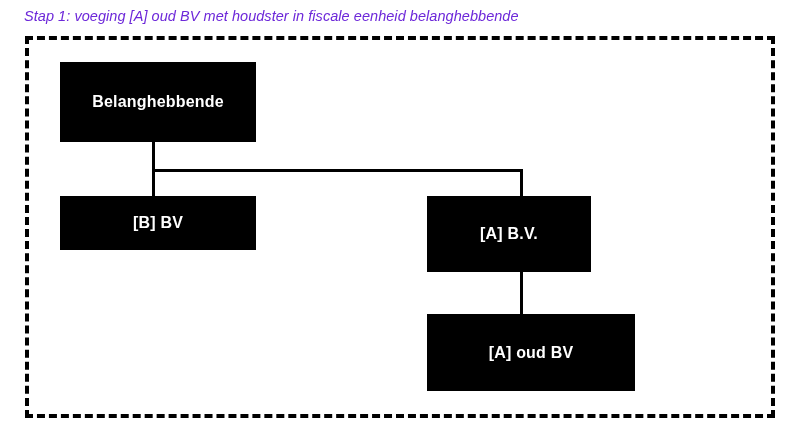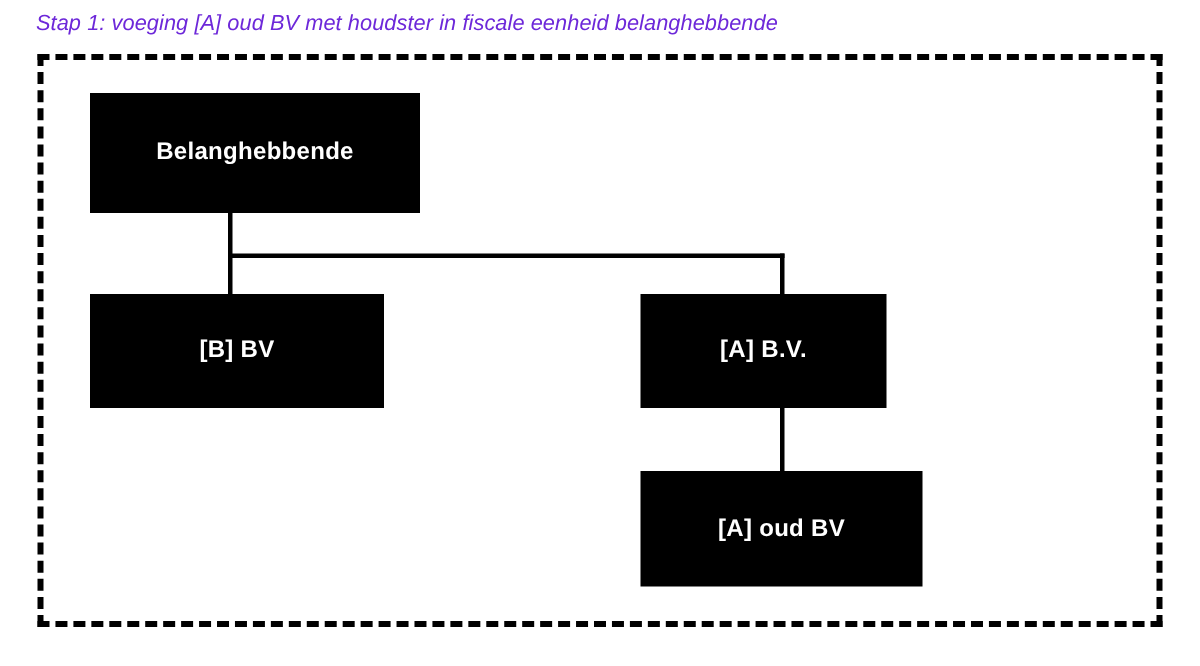--- a/index.html
+++ b/index.html
@@ -49,24 +49,24 @@
     color: #ffffff;
     display: flex;
     align-items: center;
     justify-content: center;
     font-weight: bold;
     font-size: 16px;
     letter-spacing: 0.2px;
     box-sizing: border-box;
     z-index: 3;
   }
-  #node-belanghebbende { left: 60px;  top: 62px;  width: 220px; height: 80px; }
-  #node-b-bv           { left: 60px;  top: 196px; width: 196px; height: 76px; }
+  #node-belanghebbende { left: 60px;  top: 62px;  width: 196px; height: 80px; }
+  #node-b-bv           { left: 60px;  top: 196px; width: 196px; height: 54px; }
   #node-a-bv           { left: 427px; top: 196px; width: 164px; height: 76px; }
-  #node-a-oud-bv       { left: 427px; top: 314px; width: 188px; height: 77px; }
+  #node-a-oud-bv       { left: 427px; top: 314px; width: 208px; height: 77px; }
   
   .conn {
     position: absolute;
     background: #000000;
     z-index: 2;
   }
   
   #conn-stem-belanghebbende {
     left: 152px; top: 142px; width: 3px; height: 54px;
   }

